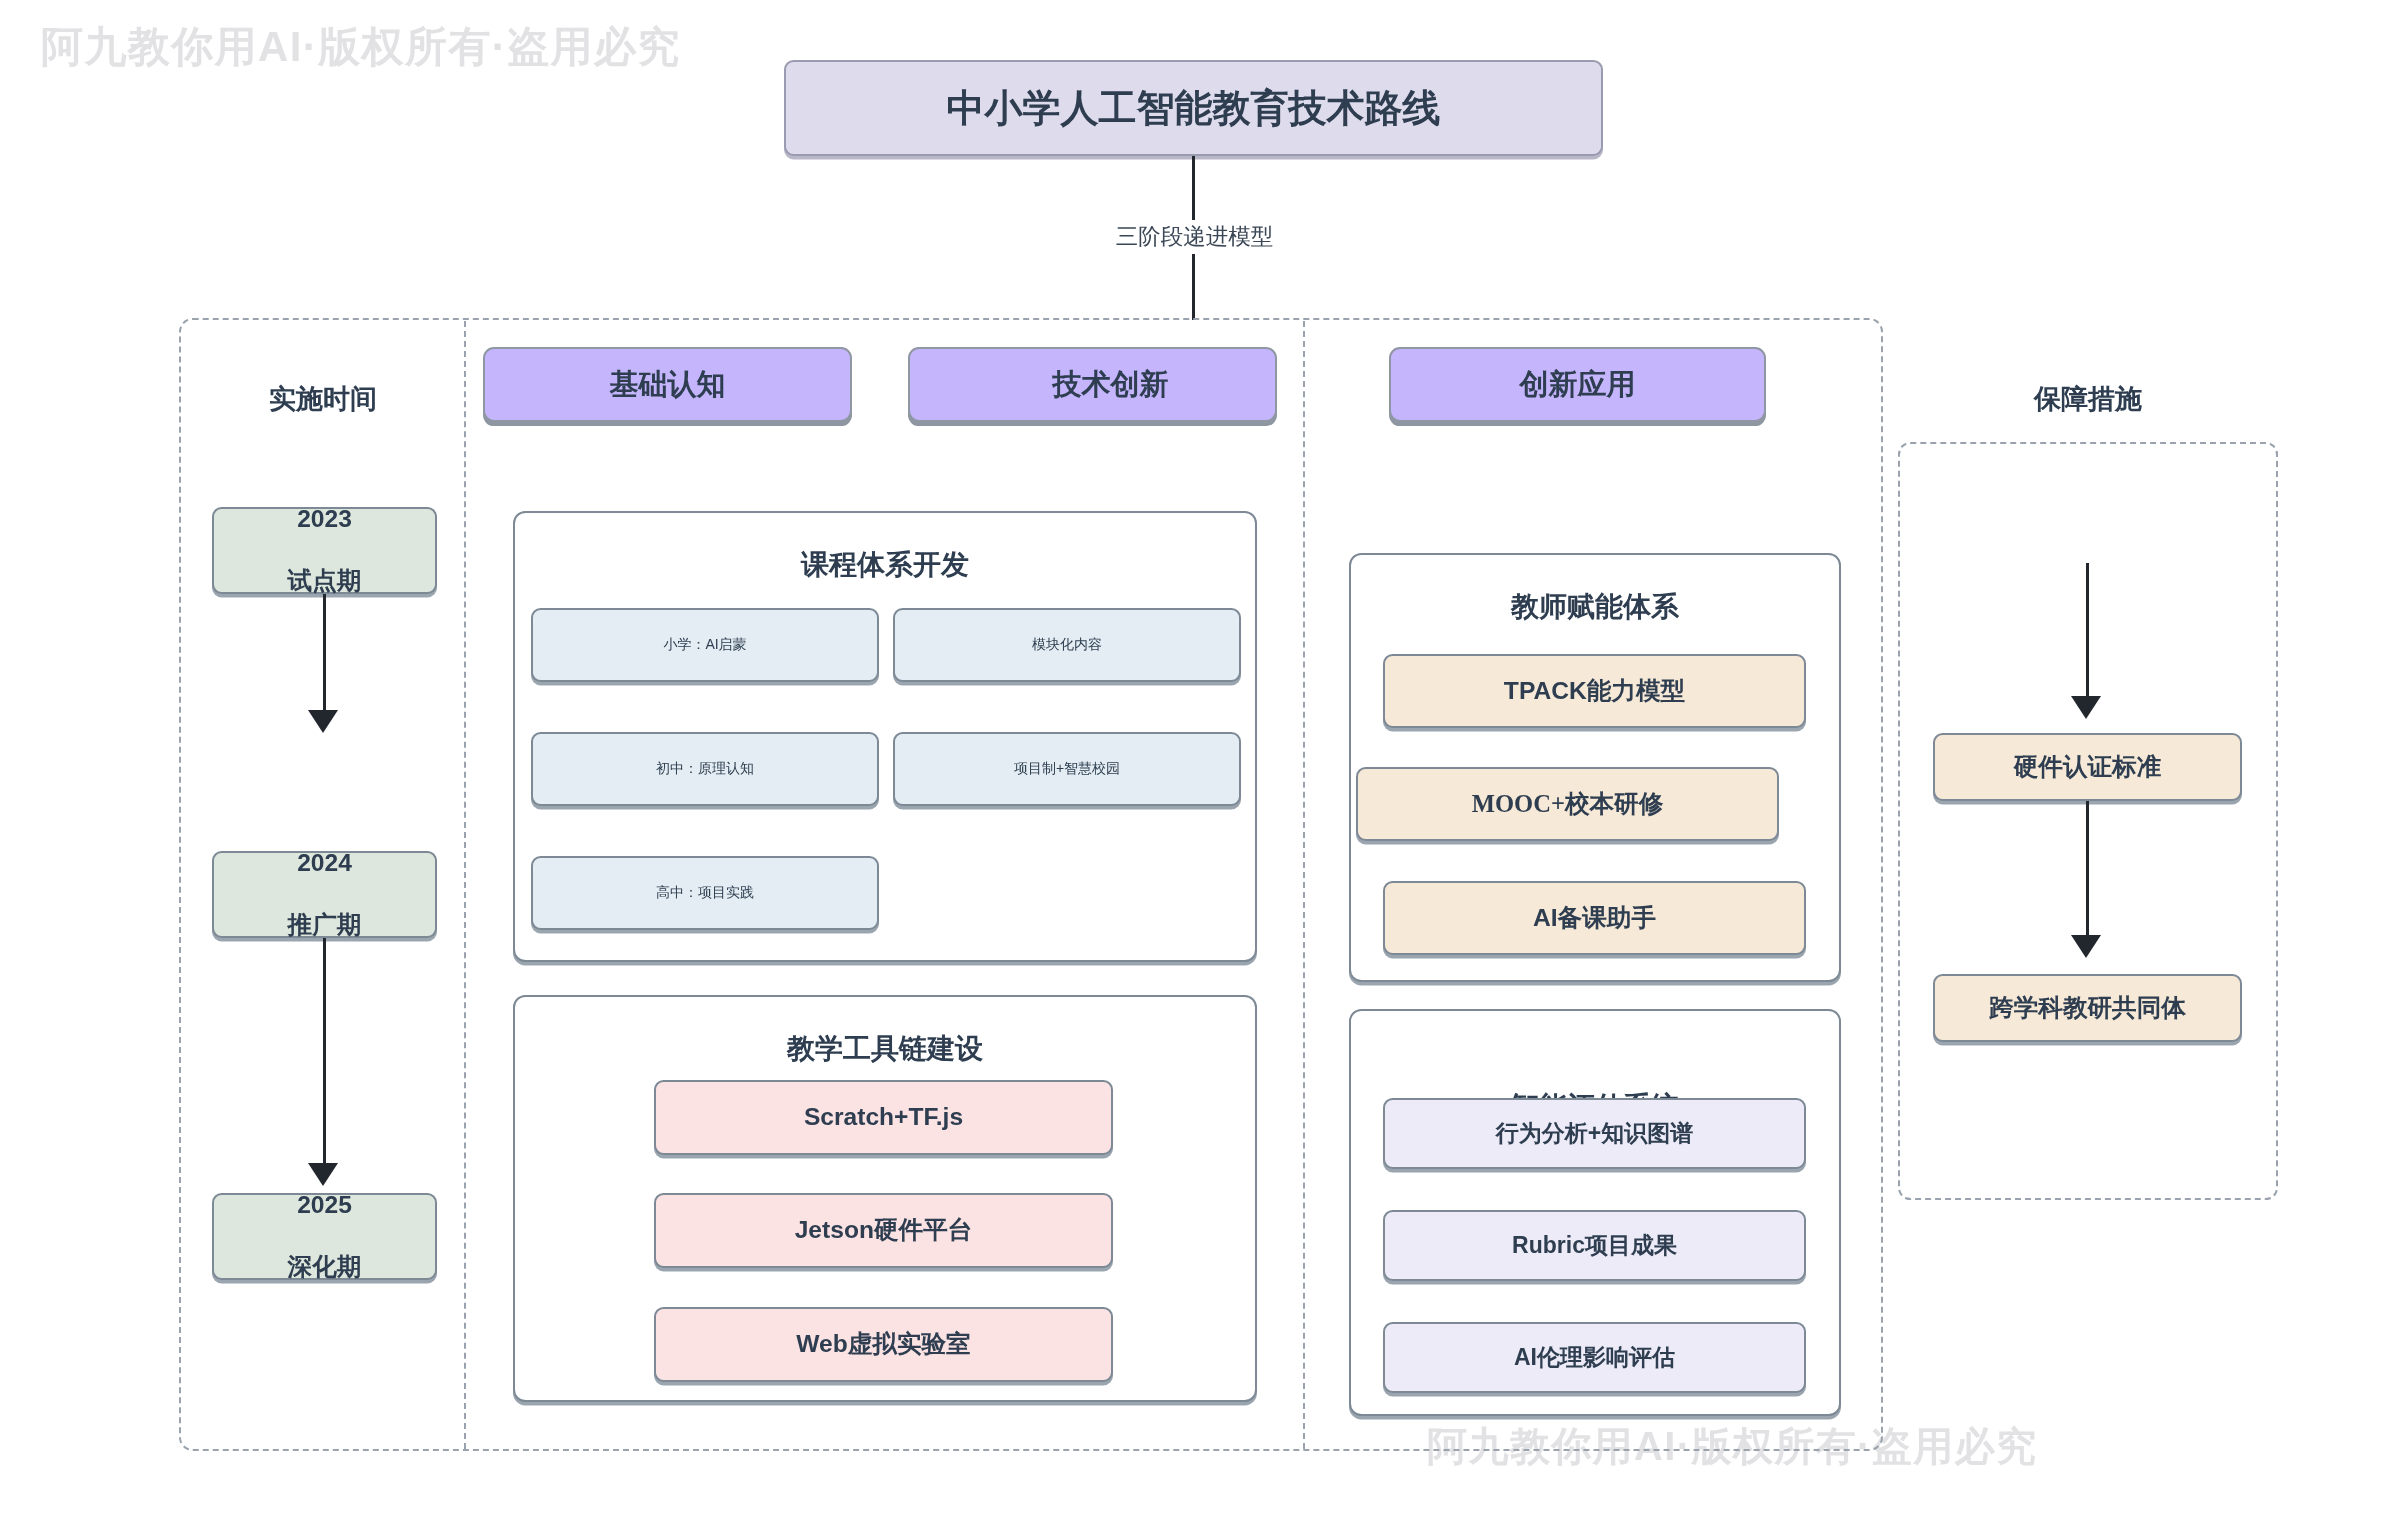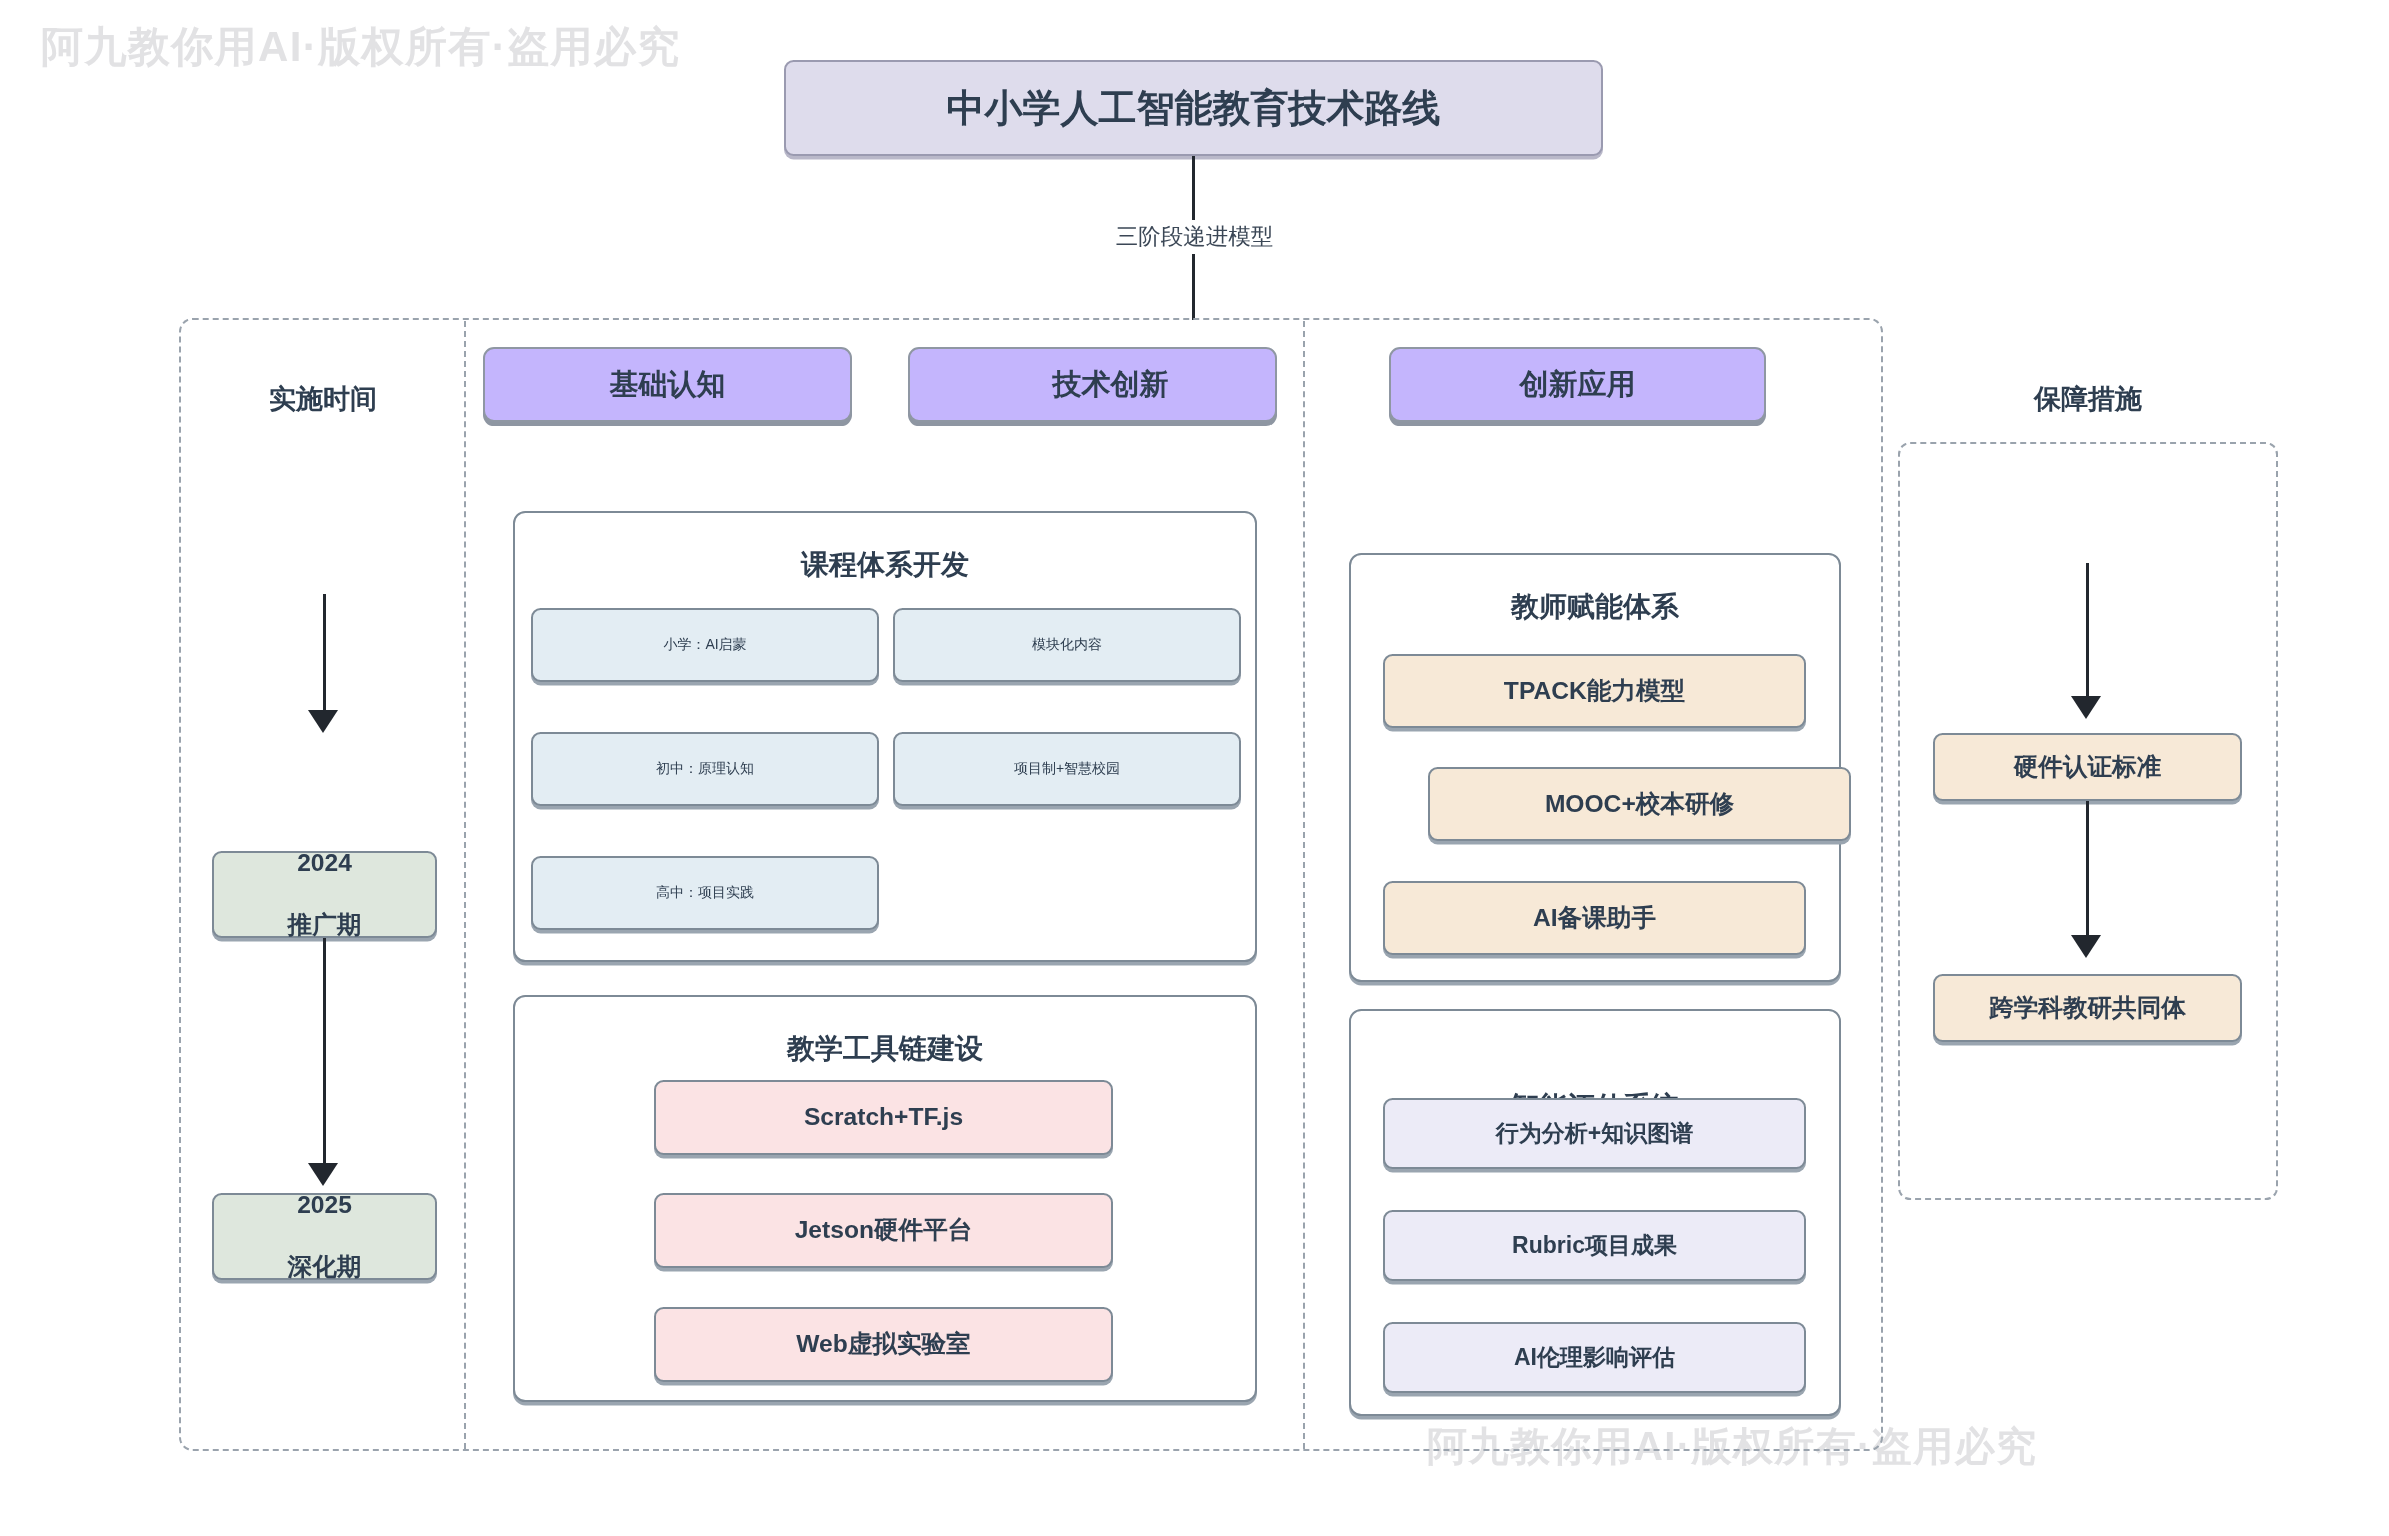--- a/index.html
+++ b/index.html
@@ -130,20 +130,26 @@
   <div class="node phase" style="left:483px;top:347px;width:369px;height:75px;">
     <span>基础认知</span>
   </div>
   <div class="node phase" style="left:908px;top:347px;width:369px;height:75px;padding-left:36px;">
     <span>技术创新</span>
   </div>
   <div class="node phase" style="left:1389px;top:347px;width:377px;height:75px;">
     <span>创新应用</span>
   </div>
 
+  <div class="node tl" style="left:212px;top:507px;width:225px;height:87px;">
+    <span>
+      <span>2023</span><br>
+      <span>试点期</span>
+    </span>
+  </div>
   <div class="arrow-line" style="left:323px;top:594px;height:127px;"></div>
   <div class="arrow-head" style="left:308px;top:710px;"></div>
 
   <div class="node tl" style="left:212px;top:851px;width:225px;height:87px;">
     <span>
       <span>2024</span><br>
       <span>推广期</span>
     </span>
   </div>
   <div class="arrow-line" style="left:323px;top:938px;height:236px;"></div>
@@ -187,21 +193,21 @@
   <div class="node pink" style="left:654px;top:1307px;width:459px;height:75px;">
     <span>Web虚拟实验室</span>
   </div>
 
   <div class="group" style="left:1349px;top:553px;width:492px;height:429px;">
     <div class="group-title" style="top:33px;">教师赋能体系</div>
   </div>
   <div class="node cream" style="left:1383px;top:654px;width:423px;height:74px;">
     <span>TPACK能力模型</span>
   </div>
-  <div class="node cream" style="left:1428px;top:767px;width:423px;height:74px;">
+  <div class="node cream" style="left:1356px;top:767px;width:423px;height:74px;font-family:Liberation Serif, serif;">
     <span>MOOC+校本研修</span>
   </div>
   <div class="node cream" style="left:1383px;top:881px;width:423px;height:74px;">
     <span>AI备课助手</span>
   </div>
 
   <div class="group" style="left:1349px;top:1009px;width:492px;height:407px;">
     <div class="group-title" style="top:33px;margin-top:44px;">智能评估系统</div>
   </div>
   <div class="node purple" style="left:1383px;top:1098px;width:423px;height:71px;">

